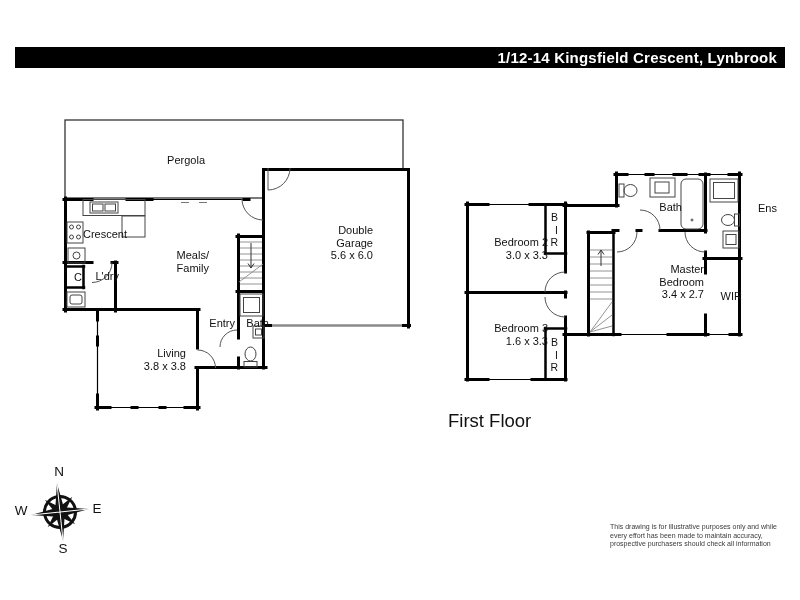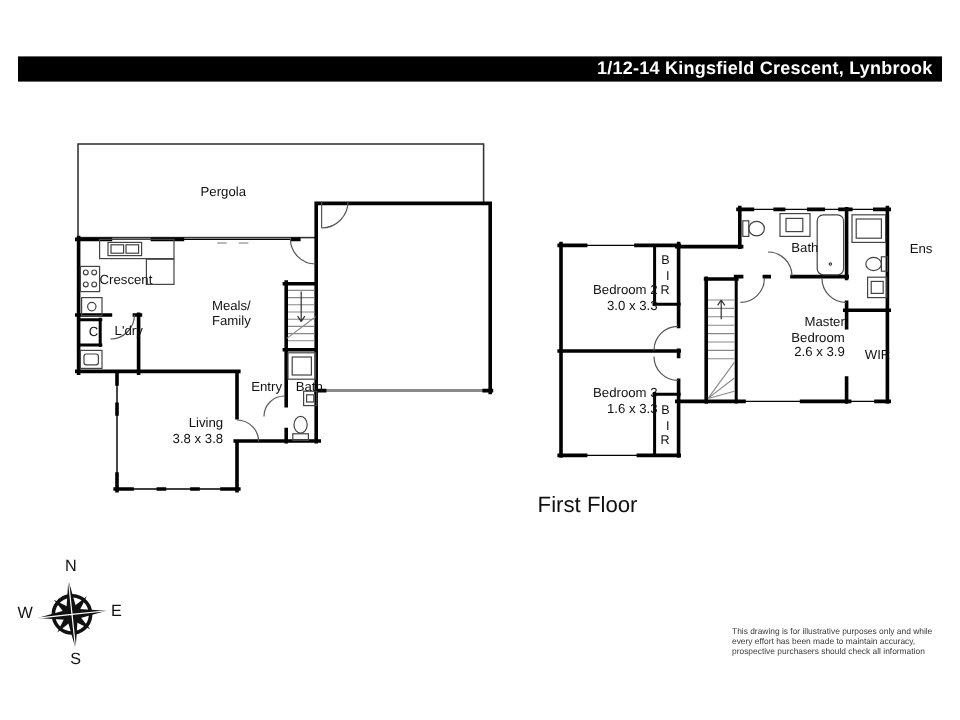--- a/index.html
+++ b/index.html
@@ -155,20 +155,23 @@
         <polygon points="-29,0 0,5 0,-5"></polygon>
       </g>
       <path d="M0 -29L0 0 M29 0L0 0 M0 29L0 0 M-29 0L0 0" stroke="#fff" stroke-width="1" fill="none"></path>
     </g>
   </svg>
 
   <div class="lbl" style="left:139px;top:154px;width:66px;">Pergola</div>
   <div class="lbl" style="left:77px;top:228px;width:50px;">Crescent</div>
   <div class="lbl" style="left:149px;top:249px;width:60px;">Meals/
 Family</div>
+  <div class="lbl" style="left:301px;top:224px;width:72px;">Double
+Garage
+5.6 x 6.0</div>
   <div class="lbl" style="left:67px;top:271px;width:15px;">C</div>
   <div class="lbl" style="left:77px;top:270px;width:42px;">L'dry</div>
   <div class="lbl" style="left:197px;top:317px;width:38px;">Entry</div>
   <div class="lbl" style="left:233px;top:317px;width:36px;">Bath</div>
   <div class="lbl" style="left:114px;top:347px;width:72px;">Living
 3.8 x 3.8</div>
 
   <div class="lbl" style="left:474px;top:236px;width:74px;">Bedroom 2
 3.0 x 3.3</div>
   <div class="lbl bir" style="left:545px;top:211px;width:13px;">B
@@ -176,21 +179,21 @@
 R</div>
   <div class="lbl" style="left:646px;top:201px;width:36px;">Bath</div>
   <div class="lbl" style="left:703px;top:202px;width:30px;margin-left:44px;">Ens</div>
   <div class="lbl" style="left:474px;top:322px;width:74px;">Bedroom 3
 1.6 x 3.3</div>
   <div class="lbl bir" style="left:545px;top:336px;width:13px;">B
 I
 R</div>
   <div class="lbl" style="left:618px;top:263px;width:86px;">Master
 Bedroom
-2.6 x 3.9</div>
+3.4 x 2.7</div>
   <div class="lbl" style="left:700px;top:290px;width:42px;">WIR</div>
   <div class="floor-title" style="left:448px;top:410px;">First Floor</div>
 
   <div class="compass-lbl" style="left:51px;top:464px;">N</div>
   <div class="compass-lbl" style="left:13px;top:503px;">W</div>
   <div class="compass-lbl" style="left:89px;top:501px;">E</div>
   <div class="compass-lbl" style="left:55px;top:541px;">S</div>
 
   <div class="disclaimer">This drawing is for illustrative purposes only and while
 every effort has been made to maintain accuracy,

